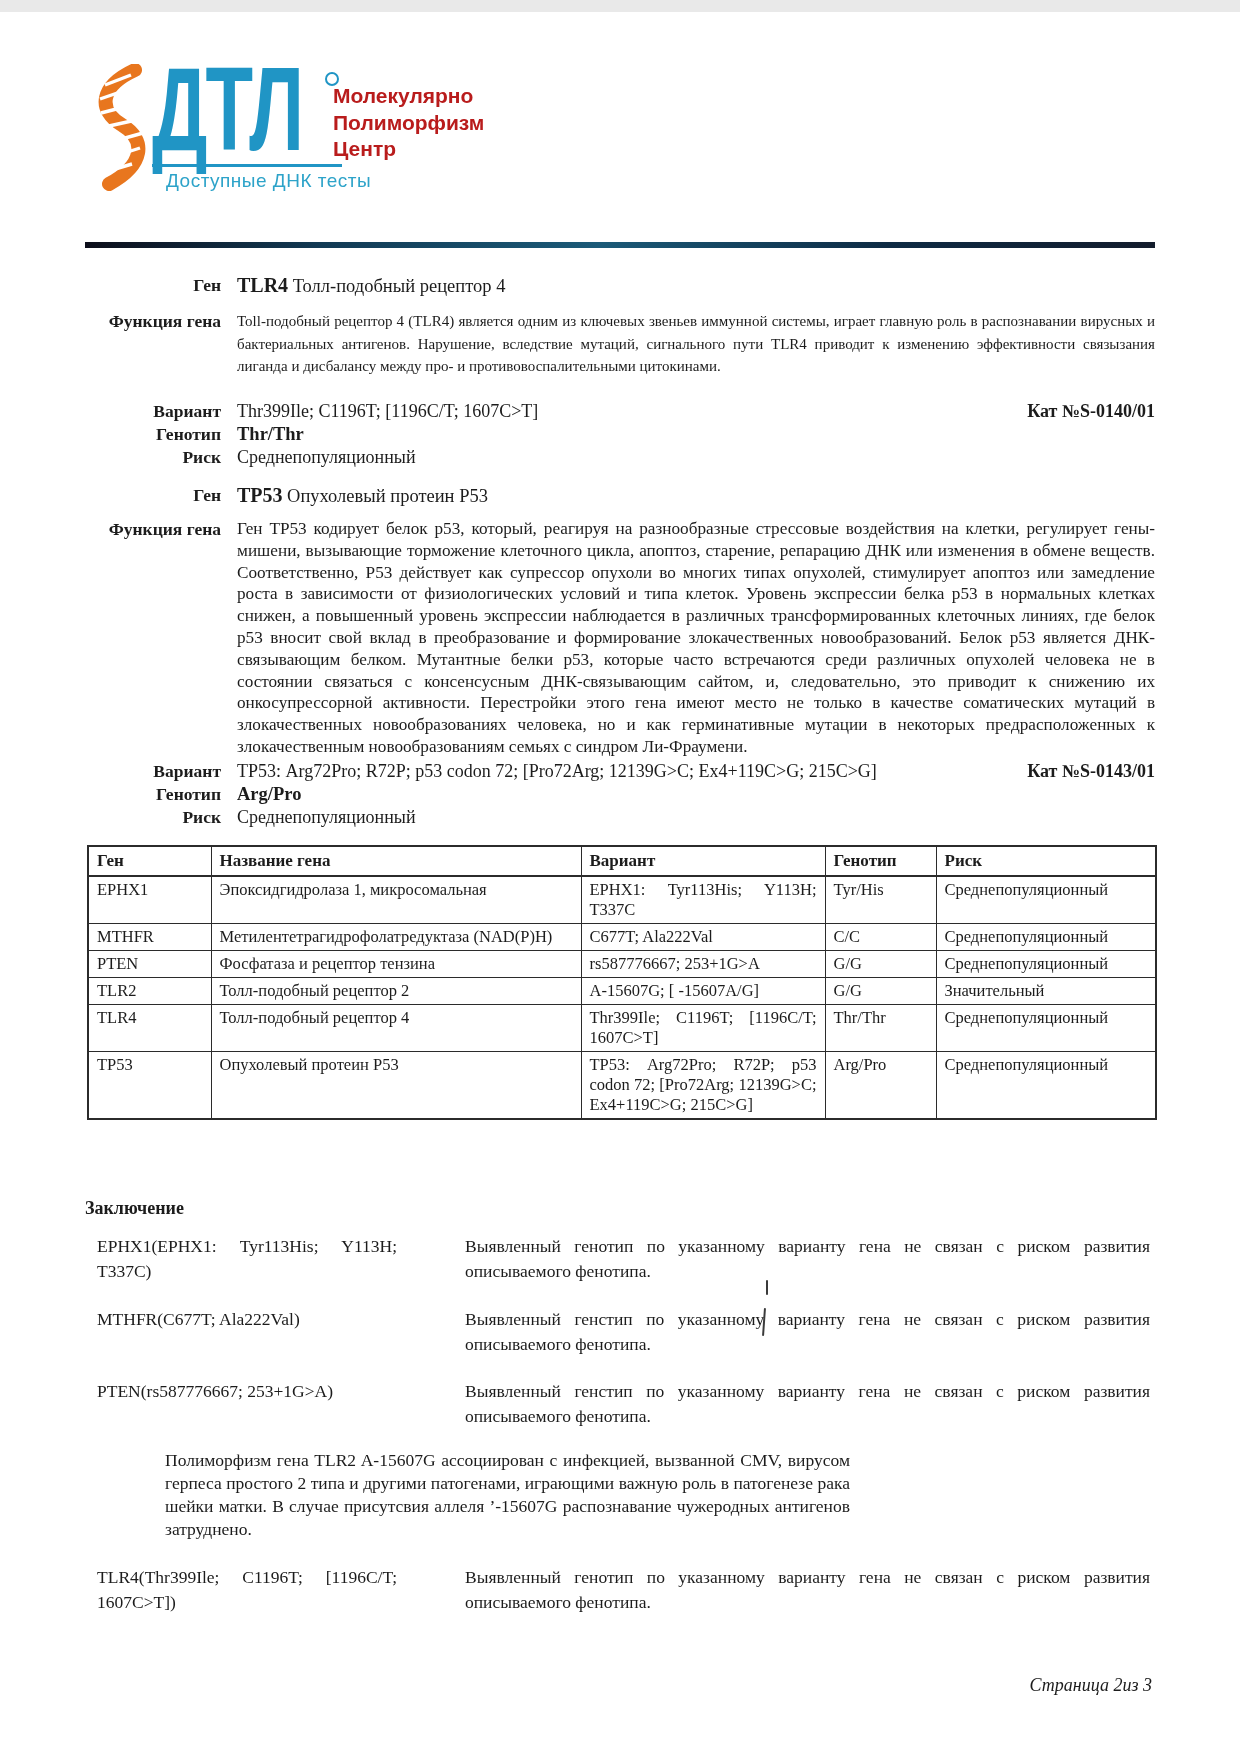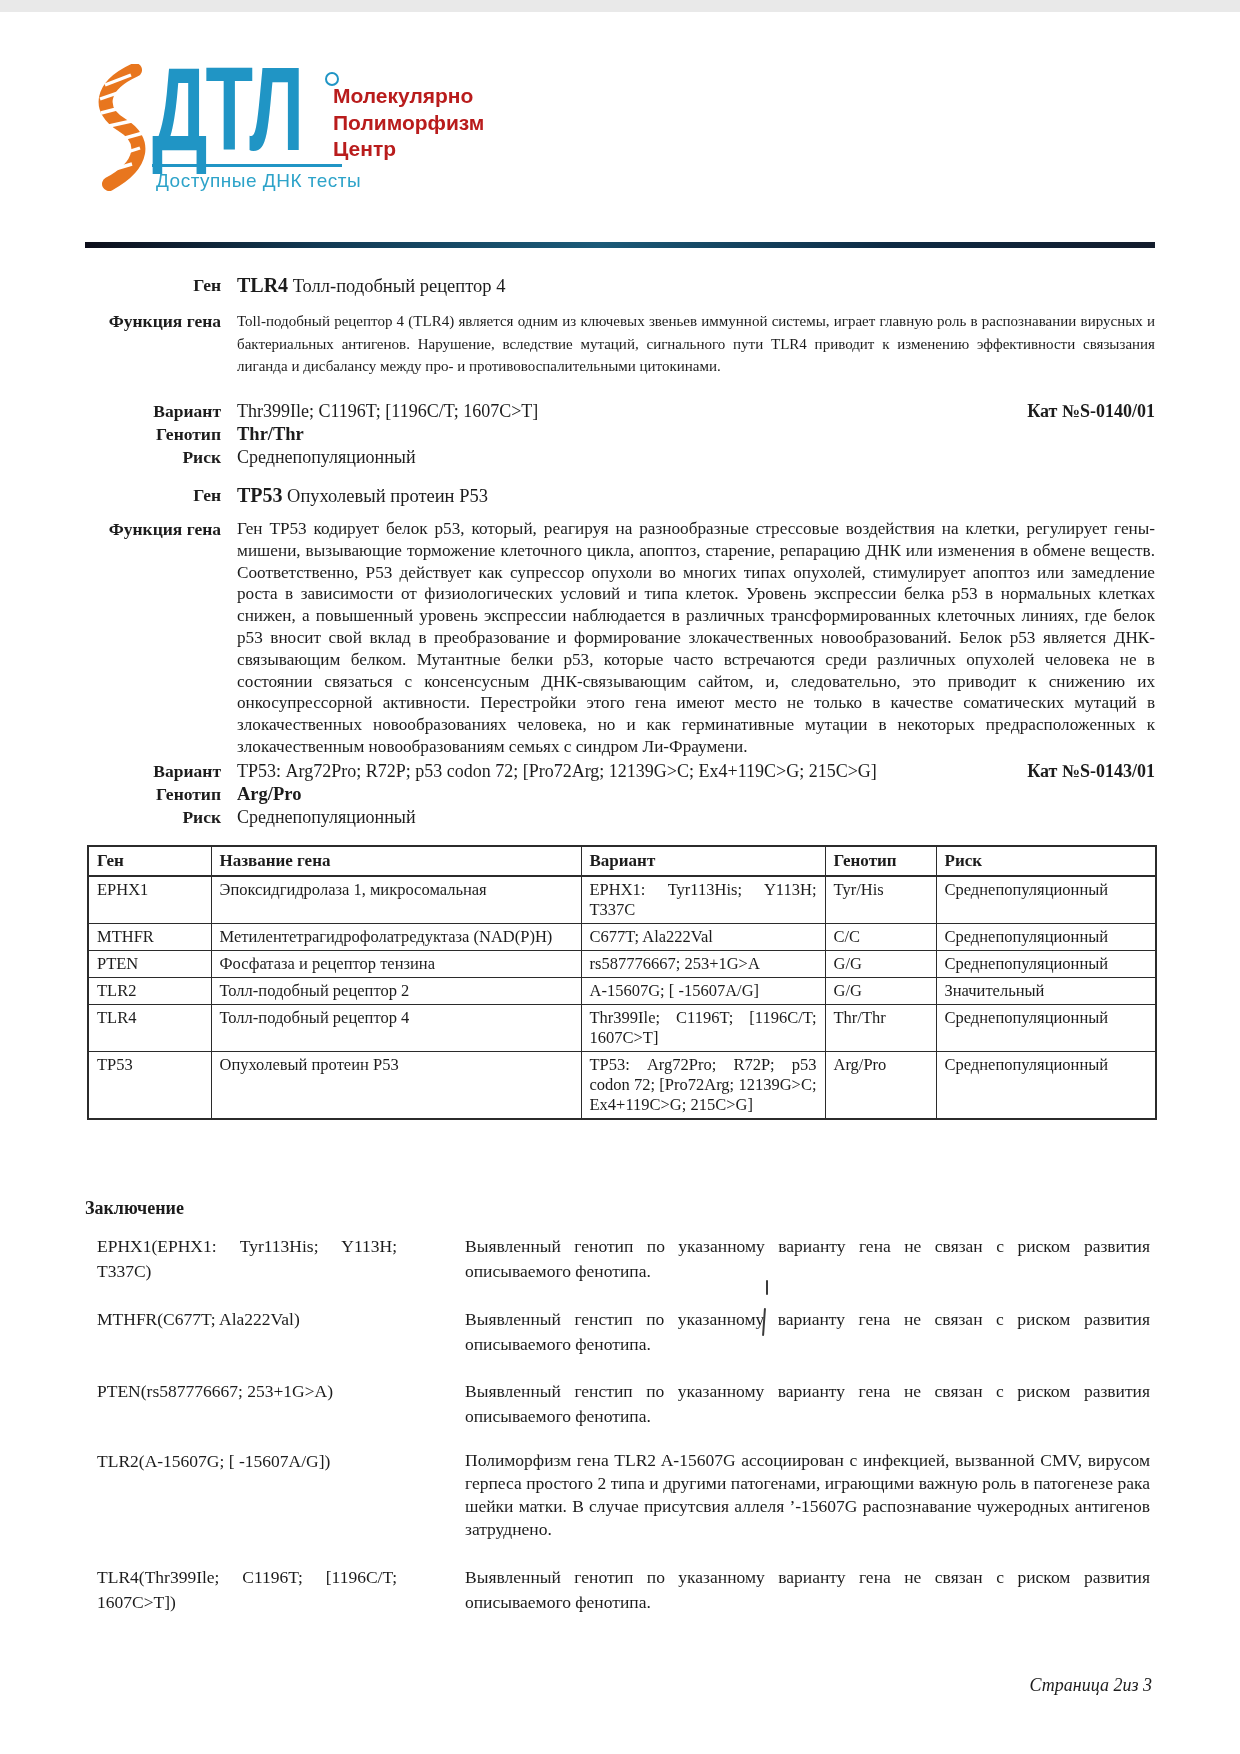--- a/index.html
+++ b/index.html
@@ -21,21 +21,21 @@
     position:absolute;left:237px;top:10px;width:10px;height:10px;
     border:2px solid #2095c5;border-radius:50%;
   }
   .logo-org{
     position:absolute;left:245px;top:21px;
     font-family:"Liberation Sans", sans-serif;font-weight:600;
     font-size:21px;line-height:26.5px;color:#b91c1c;white-space:nowrap;
   }
   .logo-underline{position:absolute;left:64px;top:102px;width:190px;height:3px;background:#2095c5;}
   .logo-tagline{
-    position:absolute;left:68px;top:108px;
+    position:absolute;left:78px;top:108px;
     font-family:"Liberation Sans", sans-serif;font-size:19px;letter-spacing:0.5px;
     color:#2da3c9;white-space:nowrap;
   }
   
   .top-rule{
     position:absolute;left:85px;top:230px;width:1070px;height:6px;
     background:linear-gradient(90deg,#0c0e1a 0%,#123a54 22%,#1b5a78 48%,#0e2b44 75%,#131c2c 100%);
   }
   
   .row{position:absolute;left:85px;width:1070px;display:flex;align-items:flex-start;}
@@ -231,21 +231,20 @@
   </div>
   <div class="concl-row" style="top:1295px">
     <div class="concl-gene">MTHFR(C677T; Ala222Val)</div>
     <div class="concl-text">Выявленный генстип по указанному варианту гена не связан с риском развития описываемого фенотипа.</div>
   </div>
   <div class="concl-row" style="top:1367px">
     <div class="concl-gene">PTEN(rs587776667; 253+1G&gt;A)</div>
     <div class="concl-text">Выявленный генстип по указанному варианту гена не связан с риском развития описываемого фенотипа.</div>
   </div>
   <div class="concl-row" style="top:1437px">
-    <div class="concl-gene">TLR2(A-15607G; [ -15607A/G])</div>
     <div class="concl-text tight">Полиморфизм гена TLR2 A-15607G ассоциирован с инфекцией, вызванной CMV, вирусом герпеса простого 2 типа и другими патогенами, играющими важную роль в патогенезе рака шейки матки. В случае присутсвия аллеля ’-15607G распознавание чужеродных антигенов затруднено.</div>
   </div>
   <div class="concl-row" style="top:1553px">
     <div class="concl-gene">TLR4(Thr399Ile; C1196T; [1196C/T; 1607C&gt;T])</div>
     <div class="concl-text">Выявленный генотип по указанному варианту гена не связан с риском развития описываемого фенотипа.</div>
   </div>
 
   <div class="artifact a1"></div>
   <div class="artifact a2"></div>
 

